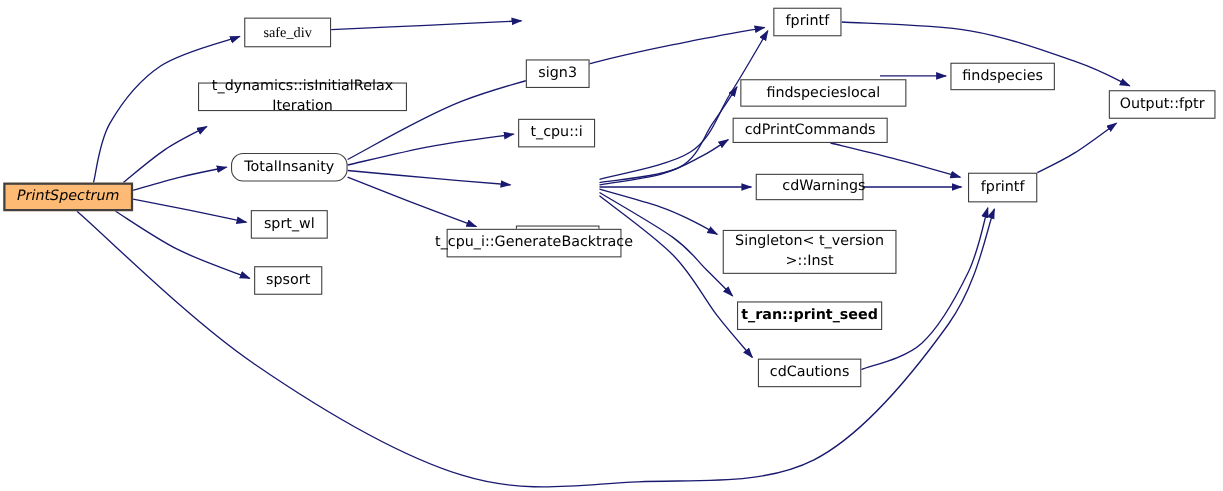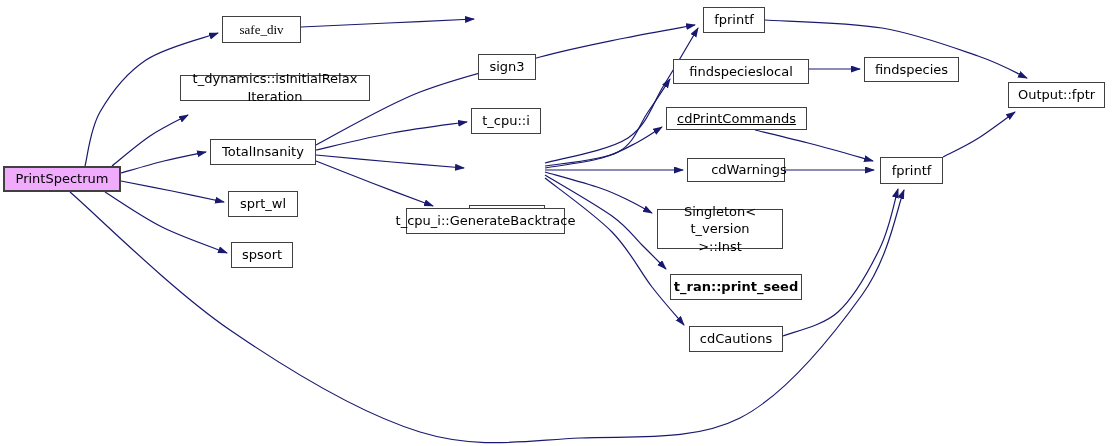--- a/index.html
+++ b/index.html
@@ -33,23 +33,24 @@
     line-height: 1.35;
     display: flex;
     align-items: center;
     justify-content: center;
     text-align: center;
     white-space: pre-line;
     padding: 0 2px;
     cursor: pointer;
   }
   .node.highlight {
-    background: #f0abfc;
+    background: #fdba74;
     border-width: 2px;
     cursor: default;
+    font-style: italic;
   }
 </style>
 </head>
 <body>
 
 <div id="stage">
   <svg id="edges" viewBox="0 0 1112 446" xmlns="http://www.w3.org/2000/svg">
     <defs>
       <marker id="arrow" markerUnits="userSpaceOnUse" markerWidth="11" markerHeight="8" refX="9" refY="3.5" orient="auto">
         <path d="M0,0 L10,3.5 L0,7 Z" fill="#191970"></path>
@@ -81,31 +82,31 @@
         <path class="edge" d="M765,20 C784.5,21.333333333333332 846.5,22 882,28 C917.5,34 953.8333333333334,47.666666666666664 978,56 C1002.1666666666666,64.33333333333333 1018.8333333333334,74.33333333333333 1027,78" marker-end="url(#arrow)"></path>
         <path class="edge" d="M943,157 C948.6666666666666,154 965,146.5 977,139 C989,131.5 1008.6666666666666,116.5 1015,112" marker-end="url(#arrow)"></path>
       </g>
   </svg>
   <div id="nodes">
       <div class="node highlight" style="left: 3px; top: 166px; width: 118px; height: 26px;">PrintSpectrum</div>
       <div class="node" style="left: 222px; top: 16px; width: 79px; height: 27px; font-family: Liberation Serif, serif;">safe_div</div>
       <div class="node" style="left: 478px; top: 6px; width: 58px; height: 26px; margin-top: 48px;">sign3</div>
       <div class="node" style="left: 180px; top: 75px; width: 190px; height: 26px;">t_dynamics::isInitialRelax
 Iteration</div>
-      <div class="node" style="left: 210px; top: 139px; width: 106px; height: 26px;">TotalInsanity</div>
+      <div class="node" style="left: 210px; top: 139px; width: 106px; height: 26px; border-radius: 11px;">TotalInsanity</div>
       <div class="node" style="left: 228px; top: 191px; width: 70px; height: 26px;">sprt_wl</div>
       <div class="node" style="left: 231px; top: 242px; width: 62px; height: 26px;">spsort</div>
       <div class="node" style="left: 471px; top: 108px; width: 70px; height: 26px;">t_cpu::i</div>
       <div class="node" style="left: 469px; top: 157px; width: 76px; height: 27px; margin-top: 48px;">ShowMe</div>
       <div class="node" style="left: 406px; top: 208px; width: 159px; height: 26px;">t_cpu_i::GenerateBacktrace</div>
       <div class="node" style="left: 703px; top: 7px; width: 62px; height: 26px;">fprintf</div>
-      <div class="node" style="left: 673px; top: 59px; width: 136px; height: 25px;">findspecieslocal</div>
+      <div class="node" style="left: 673px; top: 72px; width: 151px; height: 25px;">findspecieslocal</div>
       <div class="node" style="left: 864px; top: 57px; width: 95px; height: 25px; text-align: center;">findspecies</div>
-      <div class="node" style="left: 666px; top: 107px; width: 141px; height: 23px; text-decoration: underline;">cdPrintCommands</div>
+      <div class="node" style="left: 666px; top: 107px; width: 141px; height: 23px;">cdPrintCommands</div>
       <div class="node" style="left: 687px; top: 158px; width: 98px; height: 24px; padding-left: 28px;">cdWarnings</div>
       <div class="node" style="left: 880px; top: 157px; width: 63px; height: 27px;">fprintf</div>
       <div class="node" style="left: 1008px; top: 82px; width: 97px; height: 26px;">Output::fptr</div>
-      <div class="node" style="left: 657px; top: 209px; width: 126px; height: 40px;">Singleton&lt; t_version
+      <div class="node" style="left: 657px; top: 209px; width: 158px; height: 40px;">Singleton&lt; t_version
 &gt;::Inst</div>
       <div class="node" style="left: 670px; top: 274px; width: 132px; height: 26px; font-weight: bold;">t_ran::print_seed</div>
       <div class="node" style="left: 689px; top: 326px; width: 94px; height: 26px;">cdCautions</div>
     </div>
 </div>
 
 </body></html>

